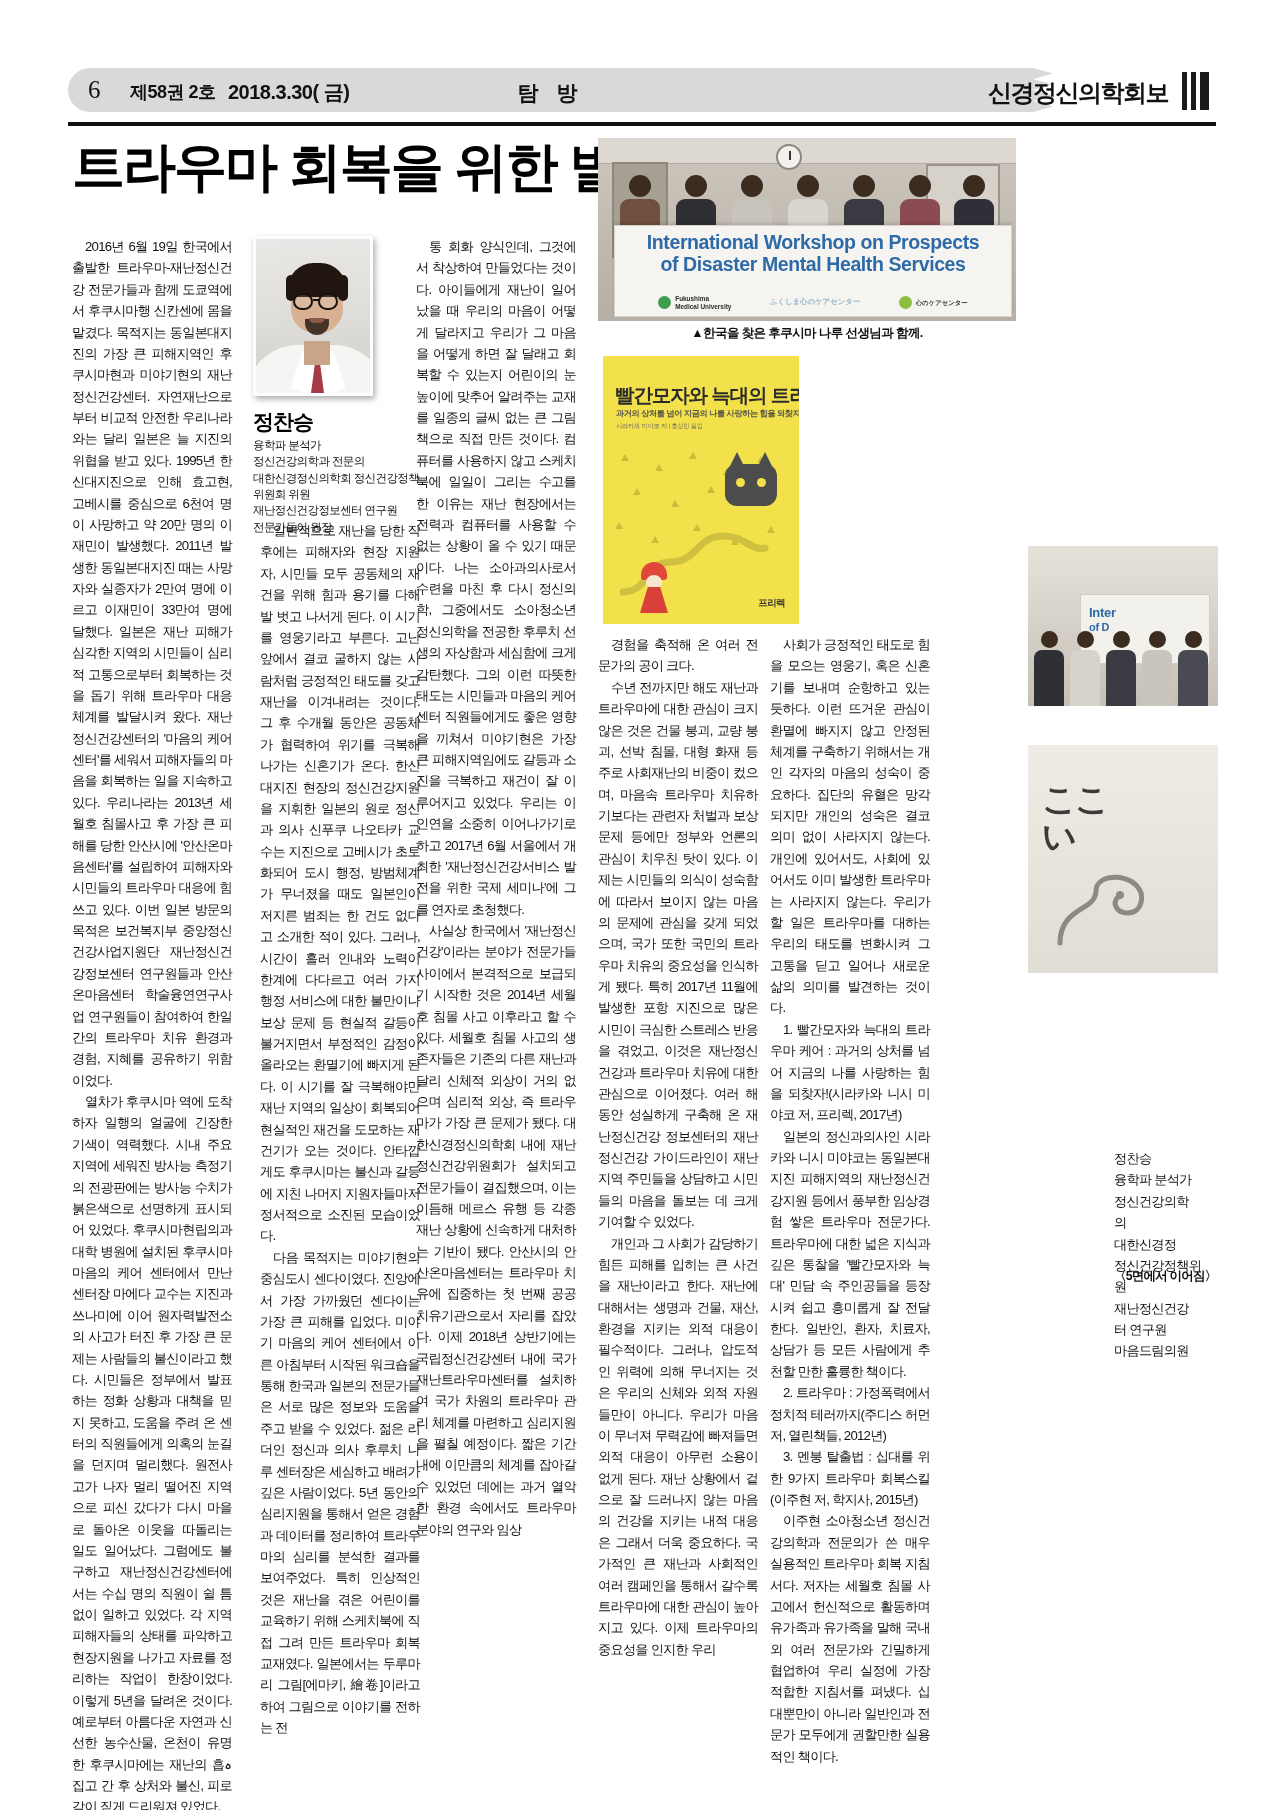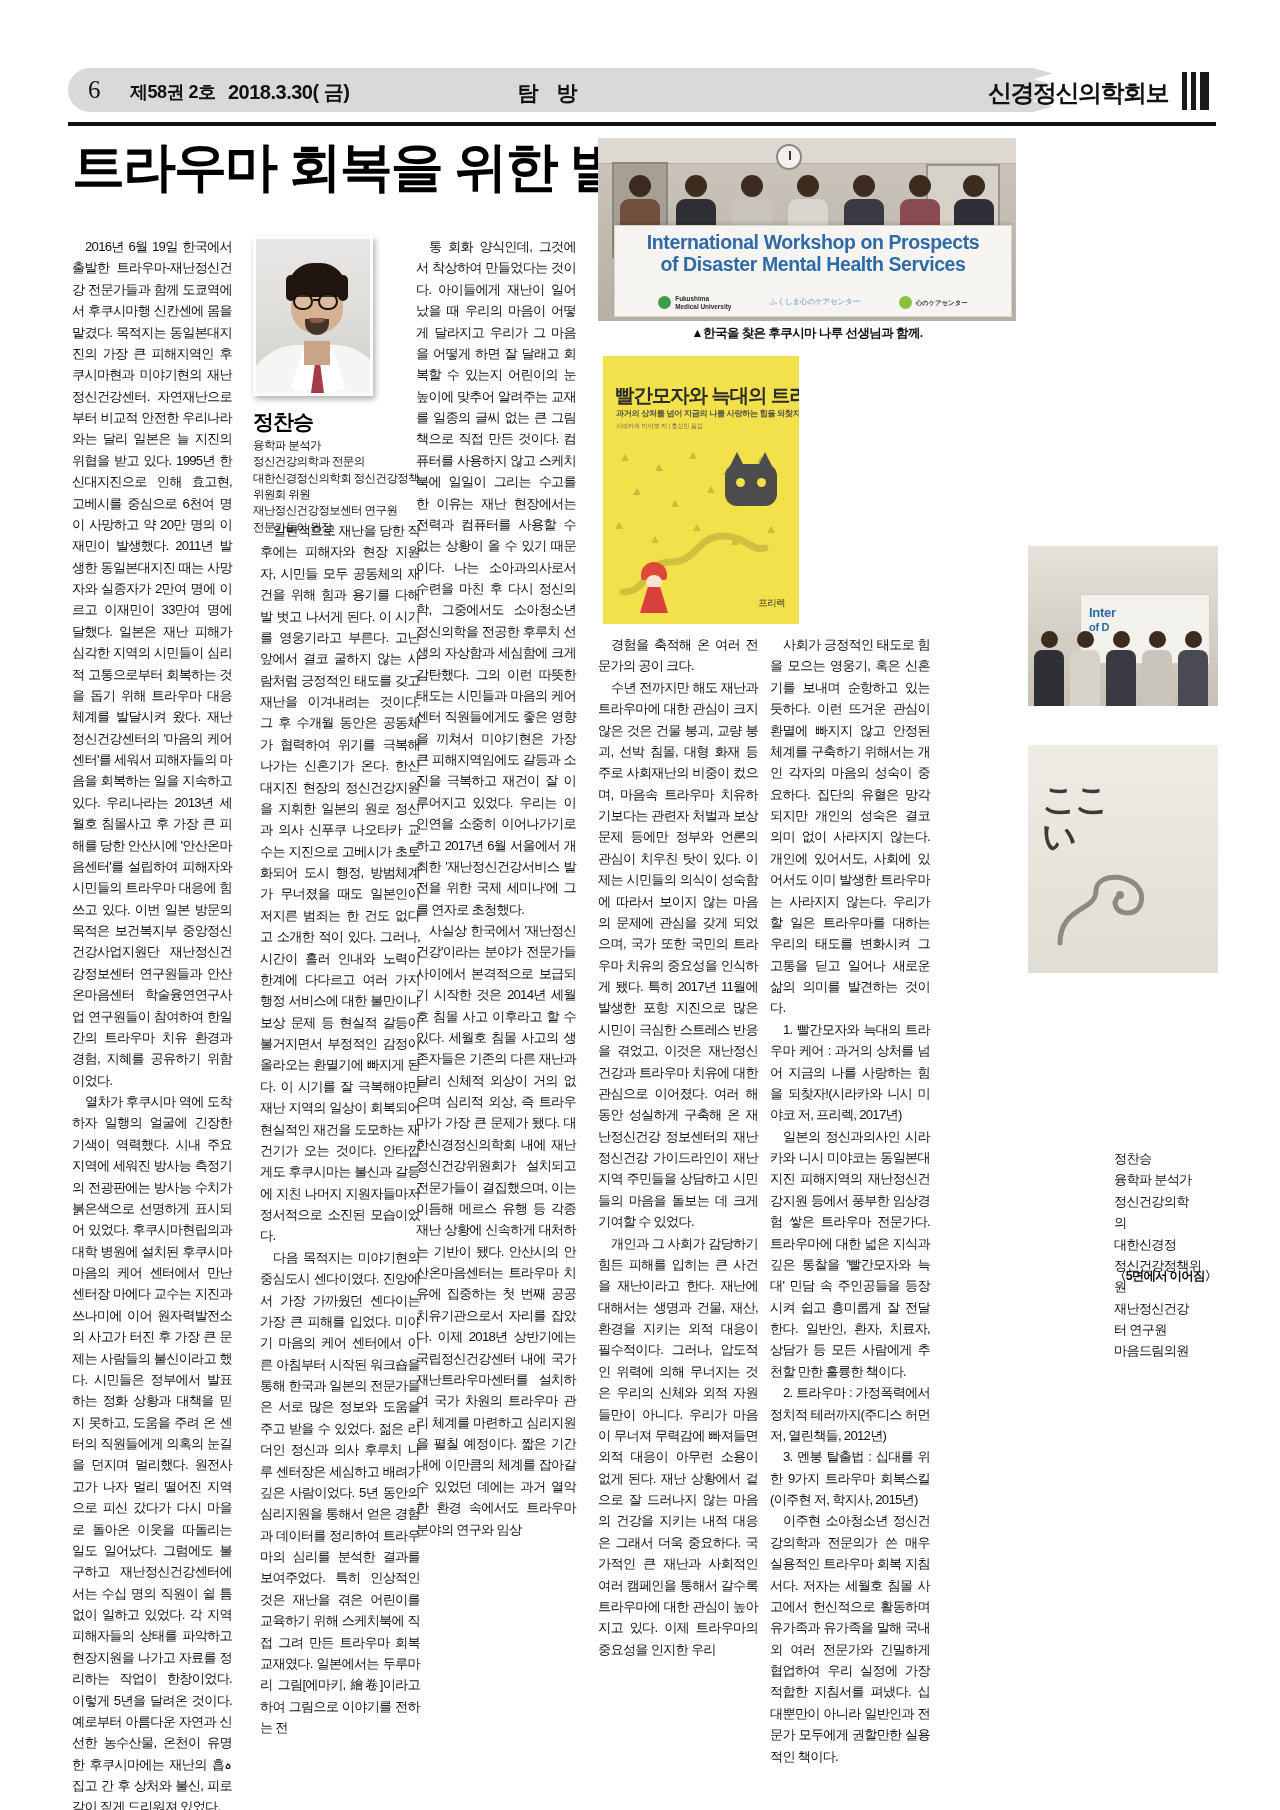--- a/index.html
+++ b/index.html
@@ -442,21 +442,21 @@
     position: absolute;
     left: 13px; top: 66px;
     font-size: 6.2px;
     color: #6c695f;
     letter-spacing: -0.2px;
   }
   .book-cover .bc-pub {
     position: absolute;
     right: 14px; bottom: 14px;
     font-size: 9.5px;
-    font-weight: 400;
+    font-weight: 700;
     color: #3a3830;
     letter-spacing: -0.6px;
   }
   .book-cover .bc-art {
     position: absolute;
     left: 0; top: 92px; width: 196px; height: 176px;
   }
   .bc-tri {
     position: absolute;
     width: 0; height: 0;

